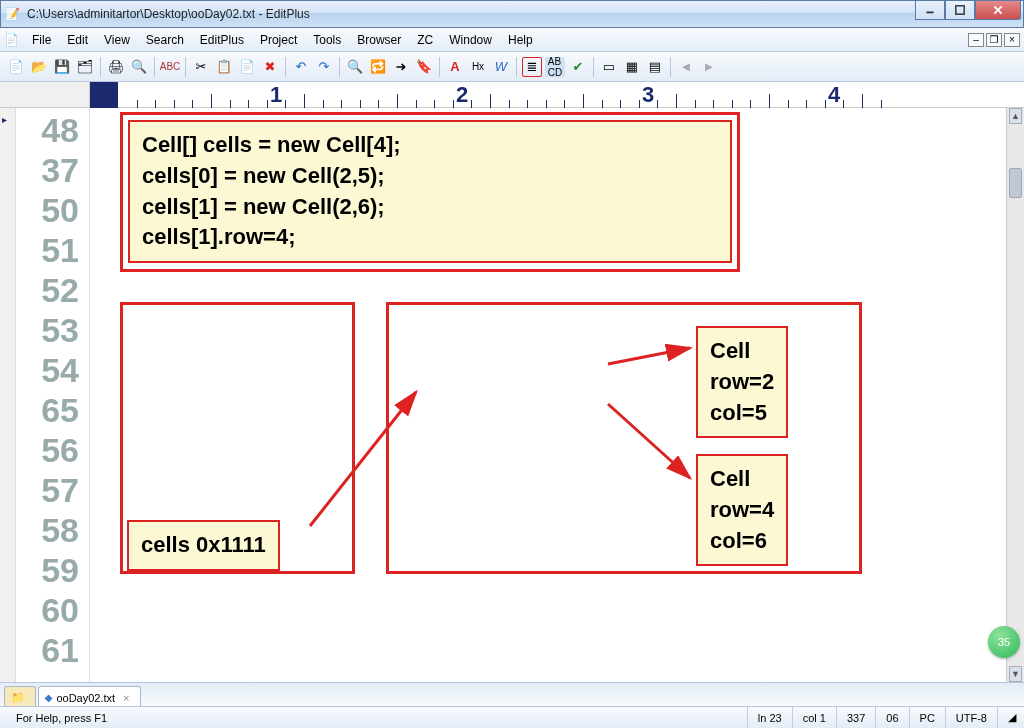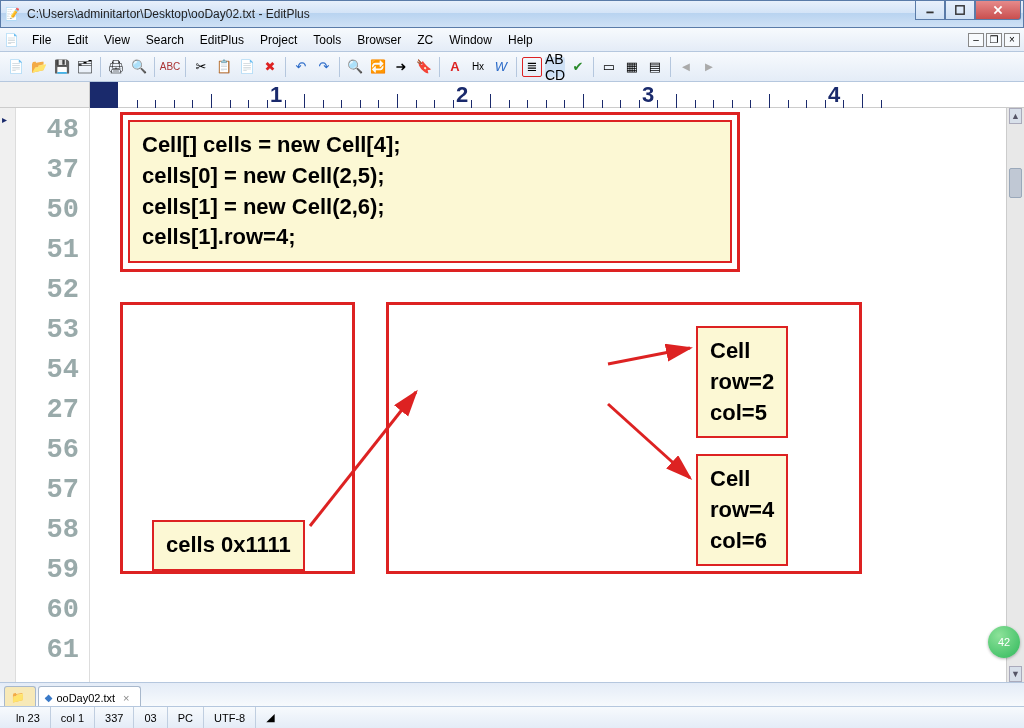--- a/index.html
+++ b/index.html
@@ -33,21 +33,21 @@
 .ruler .marker { position:absolute; top:0; width:14px; height:26px; background:#1a2a6c;}
 .ruler .tick { position:absolute; top:18px; width:1px; height:8px; background:#1a2a6c;}
 .ruler .tick.big { top:12px; height:14px;}
 .ruler .rnum { position:absolute; top:0; font-size:22px; font-weight:bold; color:#1a2a6c; transform:translateX(-50%);}
 
 
 .editor { position: absolute; top: 108px; left: 0; right: 0; bottom: 46px; background: #fff; display: flex; }
 .bookmark-col { width: 16px; background:#f0f0f0; border-right:1px solid #ddd; position:relative;}
 .bookmark-col .bm { position:absolute; left:2px; top:6px; color:#1a2a6c; font-size:10px;}
 .gutter { width: 74px; background: #fff; border-right: 1px solid #ddd; text-align: right; padding-right: 10px; padding-top: 2px; }
-.gutter .ln { font-size: 27px; font-weight: bold; color: #9aa; line-height: 40px; height:40px; font-family: Liberation Mono, monospace;}
+.gutter .ln { font-size: 34px; font-weight: bold; color: #9aa; line-height: 40px; height:40px; font-family: Liberation Sans, sans-serif;}
 .canvas { flex: 1; position: relative; background: #fff; overflow:hidden;}
 .vscroll { width:18px; background:#e8e8e8; border-left:1px solid #ccc; position:relative;}
 .vscroll .thumb{ position:absolute; left:2px; right:2px; top:60px; height:30px; background:#c0c8d4; border:1px solid #9aa8ba; border-radius:2px;}
 .vscroll .arr{position:absolute; left:2px; right:2px; height:16px; background:#d8e0ea; border:1px solid #aab; display:flex; align-items:center; justify-content:center; font-size:9px; color:#556;}
 .vscroll .arr.up{top:0;} .vscroll .arr.dn{bottom:0;}
 
 
 .redbox { position: absolute; border: 3px solid #d22; }
 .yellowbox { position: absolute; background: #fcf8d4; border: 2px solid #d22; padding: 8px 12px; font-family: Arial; font-weight: bold; font-size: 22px; color: #000; line-height: 1.4; white-space: pre; }
 
@@ -137,21 +137,21 @@
   <span class="tbtn">🔍</span>
   <span class="tbtn">🔁</span>
   <span class="tbtn">➜</span>
   <span class="tbtn">🔖</span>
   <span class="tsep"></span>
   <span class="tbtn" style="color:#d22; font-weight:bold;">A</span>
   <span class="tbtn" style="font-size:10px;">Hx</span>
   <span class="tbtn" style="font-style:italic; color:#2a6ac8;">W</span>
   <span class="tsep"></span>
   <span class="tbtn" style="border:1px solid #d22;">≣</span>
-  <span class="tbtn" style="font-size:14px; background:#cfe1f5;">AB<br>CD</span>
+  <span class="tbtn" style="font-size:10px; background:#cfe1f5;">AB<br>CD</span>
   <span class="tbtn" style="color:#2a8a2a;">✔</span>
   <span class="tsep"></span>
   <span class="tbtn">▭</span>
   <span class="tbtn">▦</span>
   <span class="tbtn">▤</span>
   <span class="tsep"></span>
   <span class="tbtn" style="color:#aaa;">◄</span>
   <span class="tbtn" style="color:#aaa;">►</span>
 </div>
 
@@ -213,38 +213,38 @@
     <span class="bm">▸</span>
   </div>
   <div class="gutter">
     <div class="ln">48</div>
     <div class="ln">37</div>
     <div class="ln">50</div>
     <div class="ln">51</div>
     <div class="ln">52</div>
     <div class="ln">53</div>
     <div class="ln">54</div>
-    <div class="ln">27</div>
+    <div class="ln">65</div>
     <div class="ln">56</div>
     <div class="ln">57</div>
     <div class="ln">58</div>
     <div class="ln">59</div>
     <div class="ln">60</div>
     <div class="ln">61</div>
   </div>
   <div class="canvas">
 
     <div class="redbox" style="left:30px; top:4px; width:620px; height:160px;"></div>
     <div class="yellowbox" style="left:38px; top:12px; width:604px;">Cell[] cells = new Cell[4];
 cells[0] = new Cell(2,5);
 cells[1] = new Cell(2,6);
 cells[1].row=4;</div>
 
     <div class="redbox" style="left:30px; top:194px; width:235px; height:272px;"></div>
-    <div class="yellowbox" style="left:62px; top:412px;">cells 0x1111</div>
+    <div class="yellowbox" style="left:37px; top:412px;">cells 0x1111</div>
 
     <div class="redbox" style="left:296px; top:194px; width:476px; height:272px;"></div>
 
 
     <div class="yellowbox" style="left:606px; top:218px;">Cell
 row=2
 col=5</div>
 
     <div class="yellowbox" style="left:606px; top:346px;">Cell
 row=4
@@ -262,34 +262,35 @@
     </svg>
 
   </div>
   <div class="vscroll">
     <div class="arr up">▲</div>
     <div class="thumb"></div>
     <div class="arr dn">▼</div>
   </div>
 </div>
 
-<div class="greenball">42</div>
+<div class="greenball">35</div>
 
 <div class="doctabs">
   <div class="doctab dir">
     <span>📁</span>
   </div>
   <div class="doctab">
     <span class="diamond">◆</span>
     <span>ooDay02.txt</span>
     <span class="x">×</span>
   </div>
 </div>
 
 <div class="statusbar">
+  <div class="cell" style="flex:1; border-right:1px solid #c0cee0;">For Help, press F1</div>
   <div class="cell">ln 23</div>
   <div class="cell">col 1</div>
   <div class="cell">337</div>
-  <div class="cell">03</div>
+  <div class="cell">06</div>
   <div class="cell">PC</div>
   <div class="cell">UTF-8</div>
   <div class="cell" style="width:20px;">◢</div>
 </div>
 
 </body></html>

